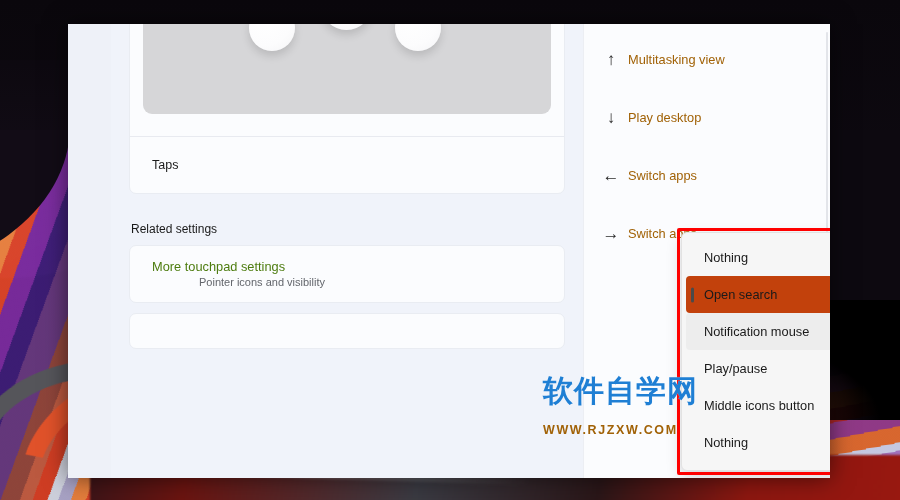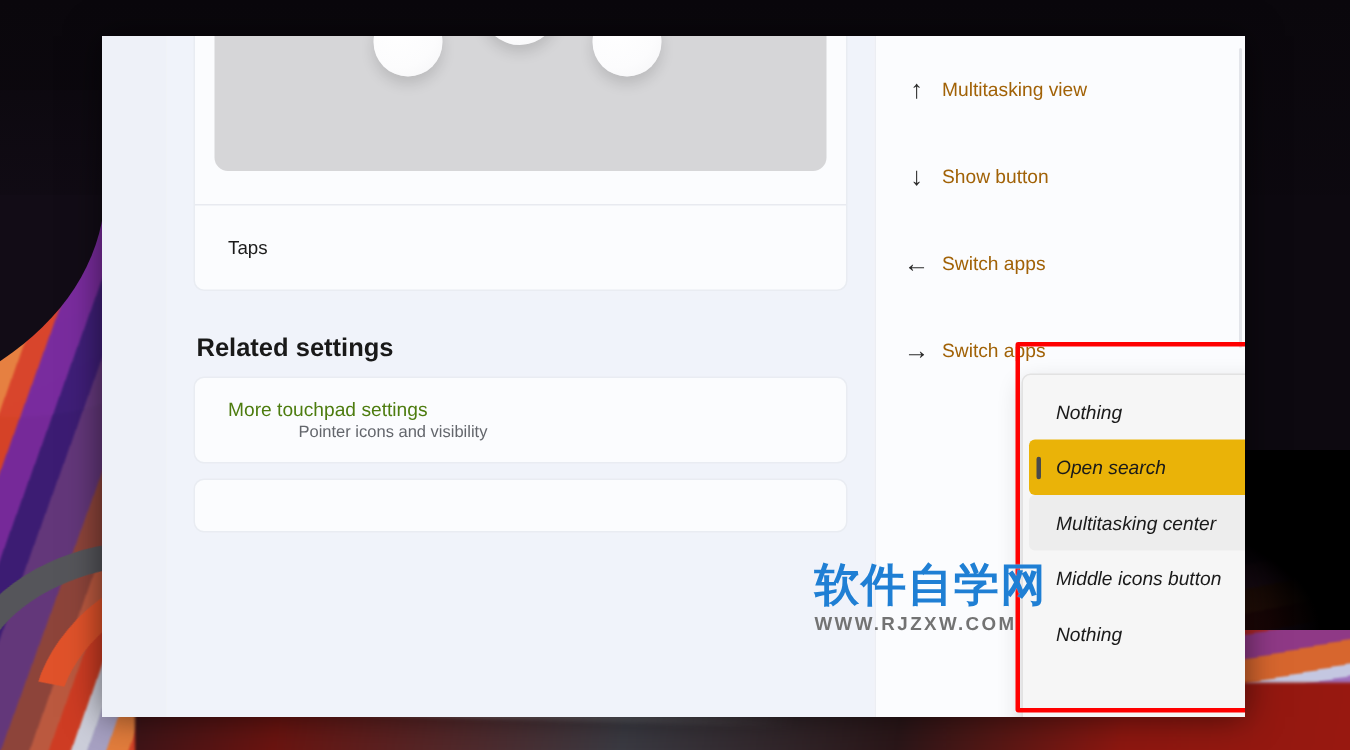--- a/index.html
+++ b/index.html
@@ -180,22 +180,22 @@
     padding: 0 22px 0 22px;
   }
   .card-row-label {
     font-size: 12.5px;
     color: #1b1b1b;
     text-align: center;
   }
 
   
   #related-heading {
-    font-size: 17px;
-    font-weight: bold;
+    font-size: 12px;
+    font-weight: normal;
     color: #191919;
     padding: 18px 0 9px 20px;
   }
   #related-card-1 { padding: 13px 22px 14px 22px; }
   .related-title {
     font-size: 12.8px;
     color: #4d7c0f;
     margin-bottom: 2px;
   }
   .related-sub {
@@ -245,42 +245,41 @@
     position: absolute;
     left: 566px; top: 204px;
     width: 196px; height: 247px;
     border: 3px solid #ff0000;
     border-radius: 2px;
     z-index: 30;
     pointer-events: none;
   }
   #dropdown-menu {
     position: absolute;
-    left: 570px; top: 225px;
+    left: 570px; top: 208px;
     width: 188px; height: 239px;
     background: #f6f6f6;
     border: 1px solid #e2e2e2;
     border-radius: 6px;
     box-shadow: 0 6px 16px rgba(0,0,0,0.16);
     z-index: 25;
     padding: 6px 4px 6px 4px;
     overflow: hidden;
-    font-style: italic;
   }
   .dd-item {
     position: relative;
     height: 37px;
     display: flex;
     align-items: center;
     padding-left: 18px;
     border-radius: 4px;
     font-size: 12.8px;
     color: #1a1a1a;
   }
-  .dd-item.selected { background: #eab308; }
+  .dd-item.selected { background: #c2410c; }
   .dd-item.hovered  { background: #ededed; }
   .dd-selection-bar {
     position: absolute;
     left: 5px; top: 50%;
     transform: translateY(-50%);
     width: 3px; height: 15px;
     background: #4a4a4a;
     border-radius: 2px;
   }
 
@@ -298,23 +297,23 @@
     font-weight: bold;
     color: #1f7fd4;
     letter-spacing: 1px;
     line-height: 1;
     text-shadow: 0 0 1px rgba(255,255,255,0.6);
   }
   #watermark-url {
     font-family: "Liberation Sans", sans-serif;
     font-size: 12.5px;
     font-weight: bold;
-    color: #737373;
+    color: #a16207;
     letter-spacing: 1.6px;
-    margin-top: 3px;
+    margin-top: 17px;
   }
 </style>
 </head>
 <body>
 
 <div id="desktop">
 
   <div class="wp-layer" id="bloom-purple-cap"></div>
   <div class="wp-layer" id="bloom-left"></div>
   <div class="wp-layer" id="bloom-left-mask"></div>
@@ -360,21 +359,21 @@
 
       <div id="gesture-panel">
 
         <div class="gesture-item">
           <span class="gesture-arrow">↑</span>
           <span class="gesture-label">Multitasking view</span>
         </div>
 
         <div class="gesture-item">
           <span class="gesture-arrow">↓</span>
-          <span class="gesture-label">Show button</span>
+          <span class="gesture-label">Play desktop</span>
         </div>
 
         <div class="gesture-item">
           <span class="gesture-arrow">←</span>
           <span class="gesture-label">Switch apps</span>
         </div>
 
         <div class="gesture-item">
           <span class="gesture-arrow">→</span>
           <span class="gesture-label">Switch apps</span>
@@ -388,23 +387,26 @@
         <div class="dd-item">
           <span>Nothing</span>
         </div>
 
         <div class="dd-item selected">
           <span class="dd-selection-bar"></span>
           <span>Open search</span>
         </div>
 
         <div class="dd-item hovered">
-          <span>Multitasking center</span>
-        </div>
-
+          <span>Notification mouse</span>
+        </div>
+
+        <div class="dd-item">
+          <span>Play/pause</span>
+        </div>
 
         <div class="dd-item">
           <span>Middle icons button</span>
         </div>
 
         <div class="dd-item">
           <span>Nothing</span>
         </div>
       </div>
 

